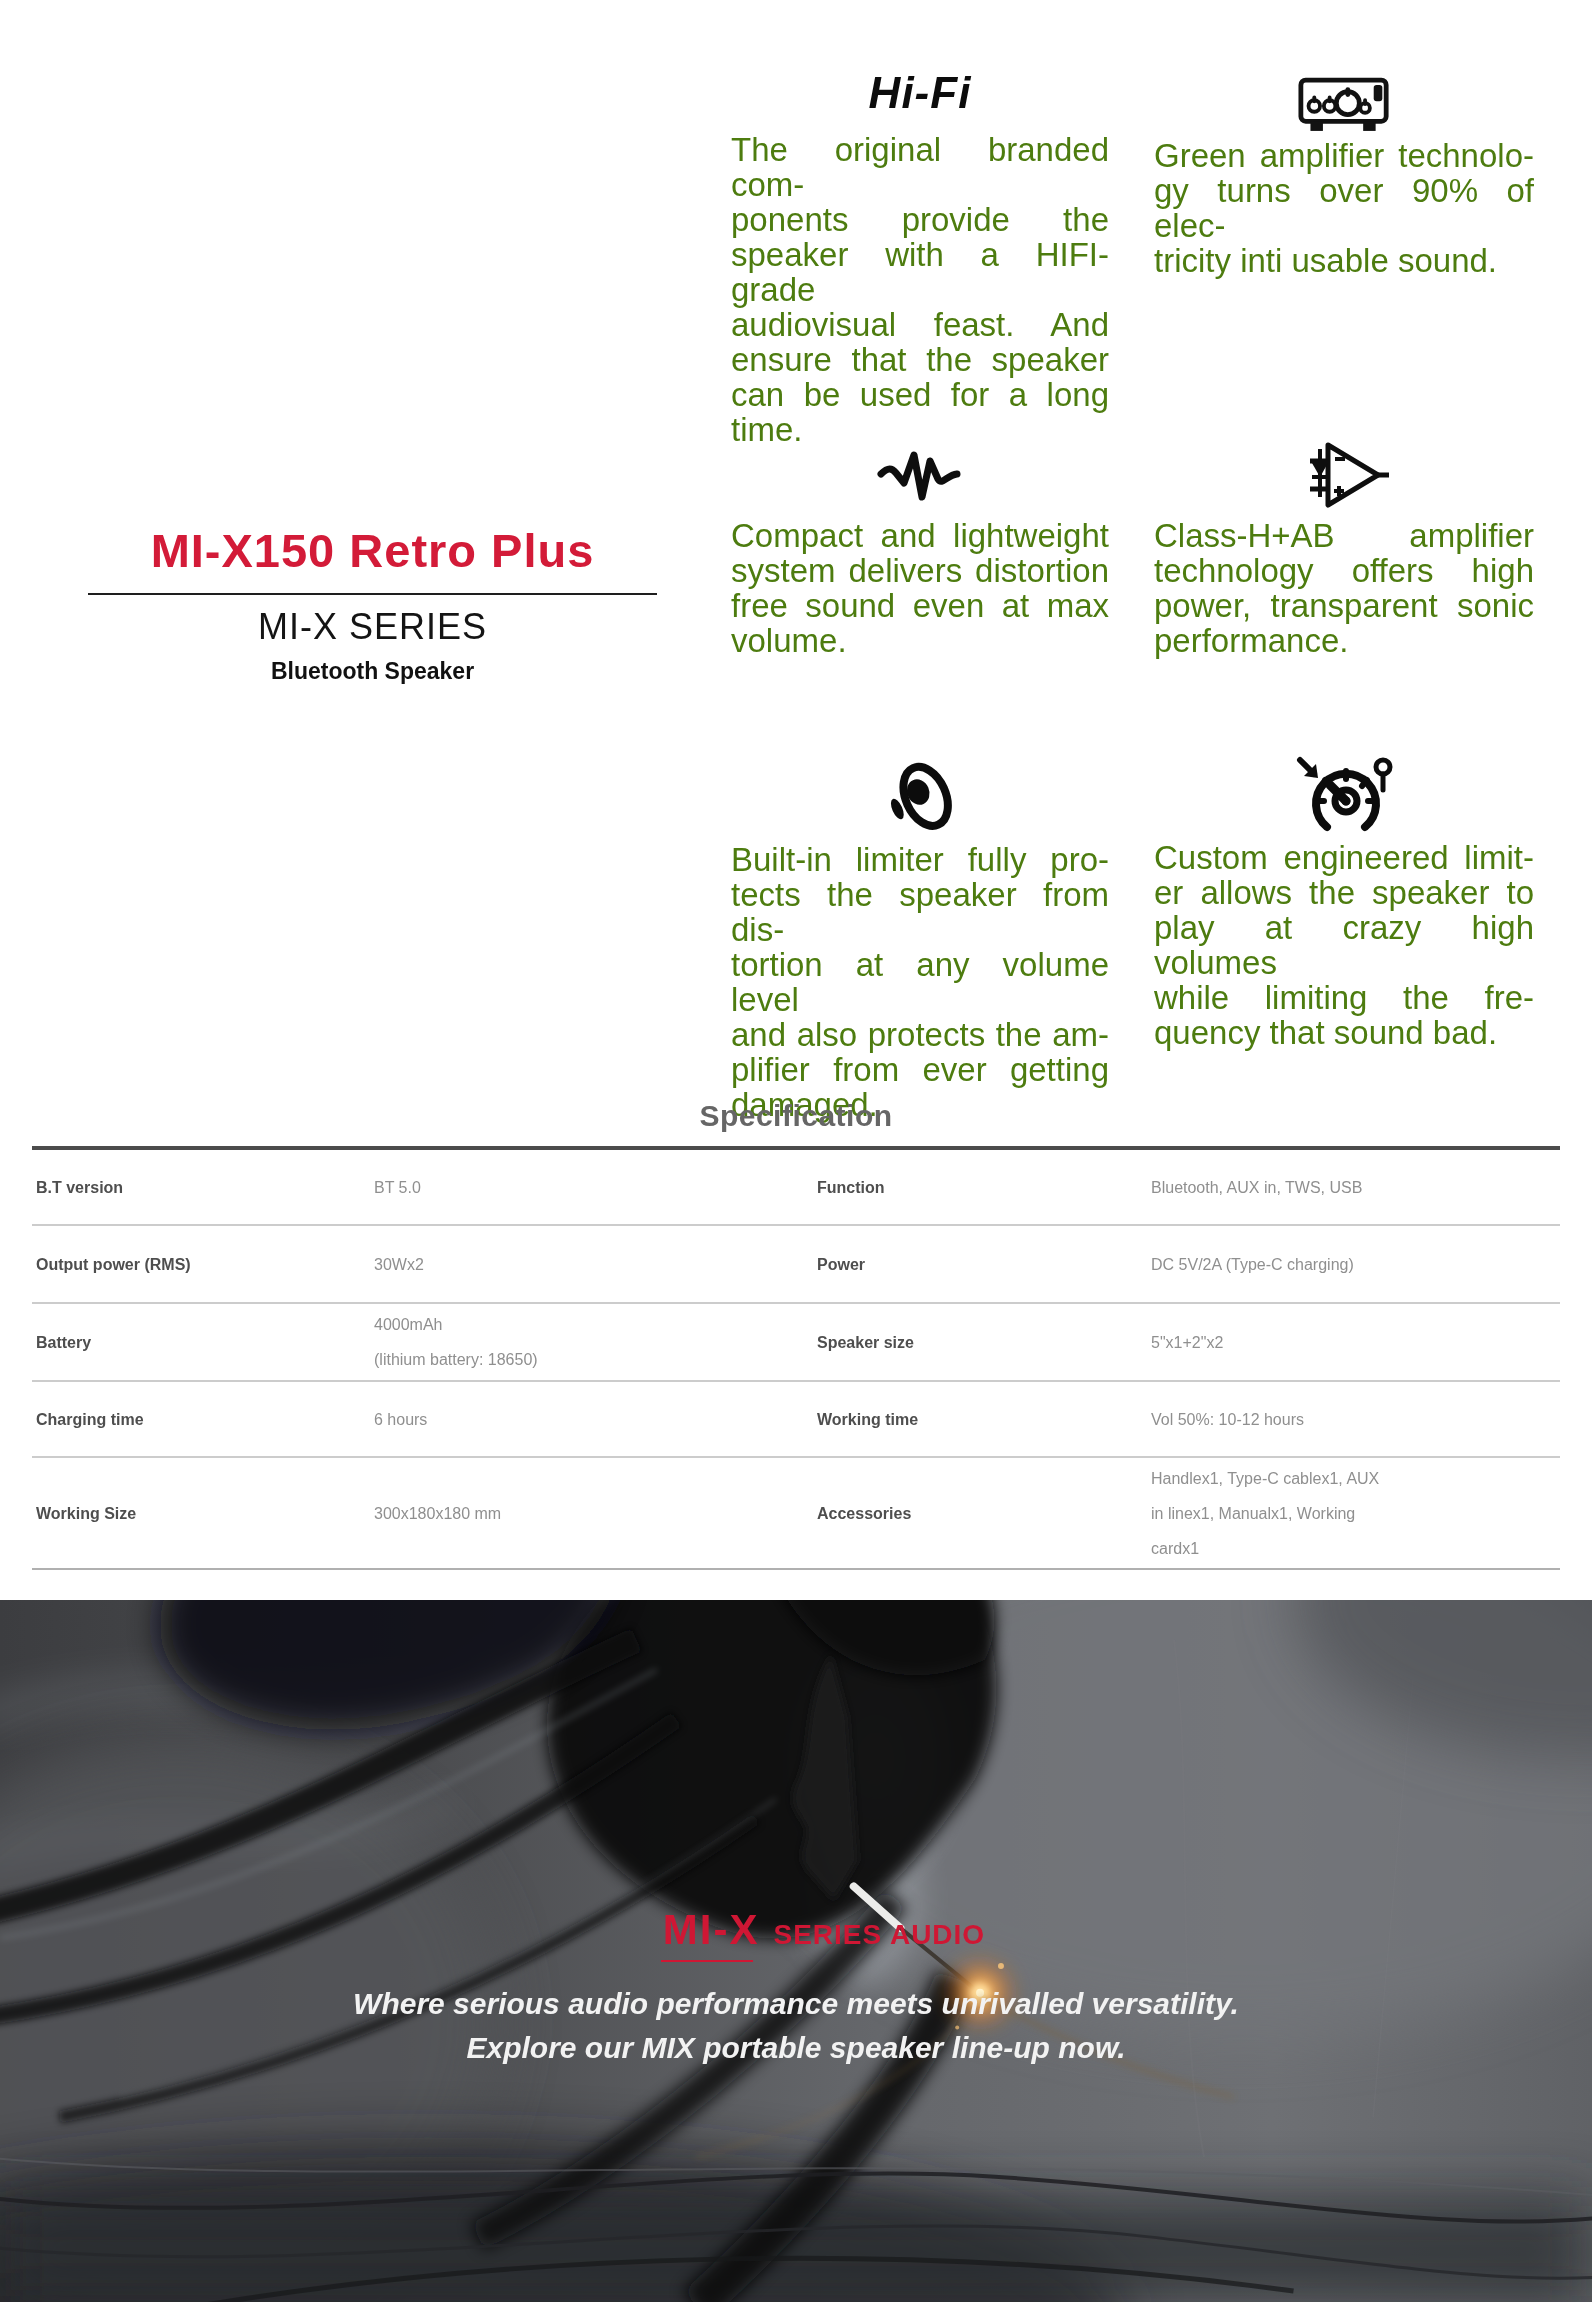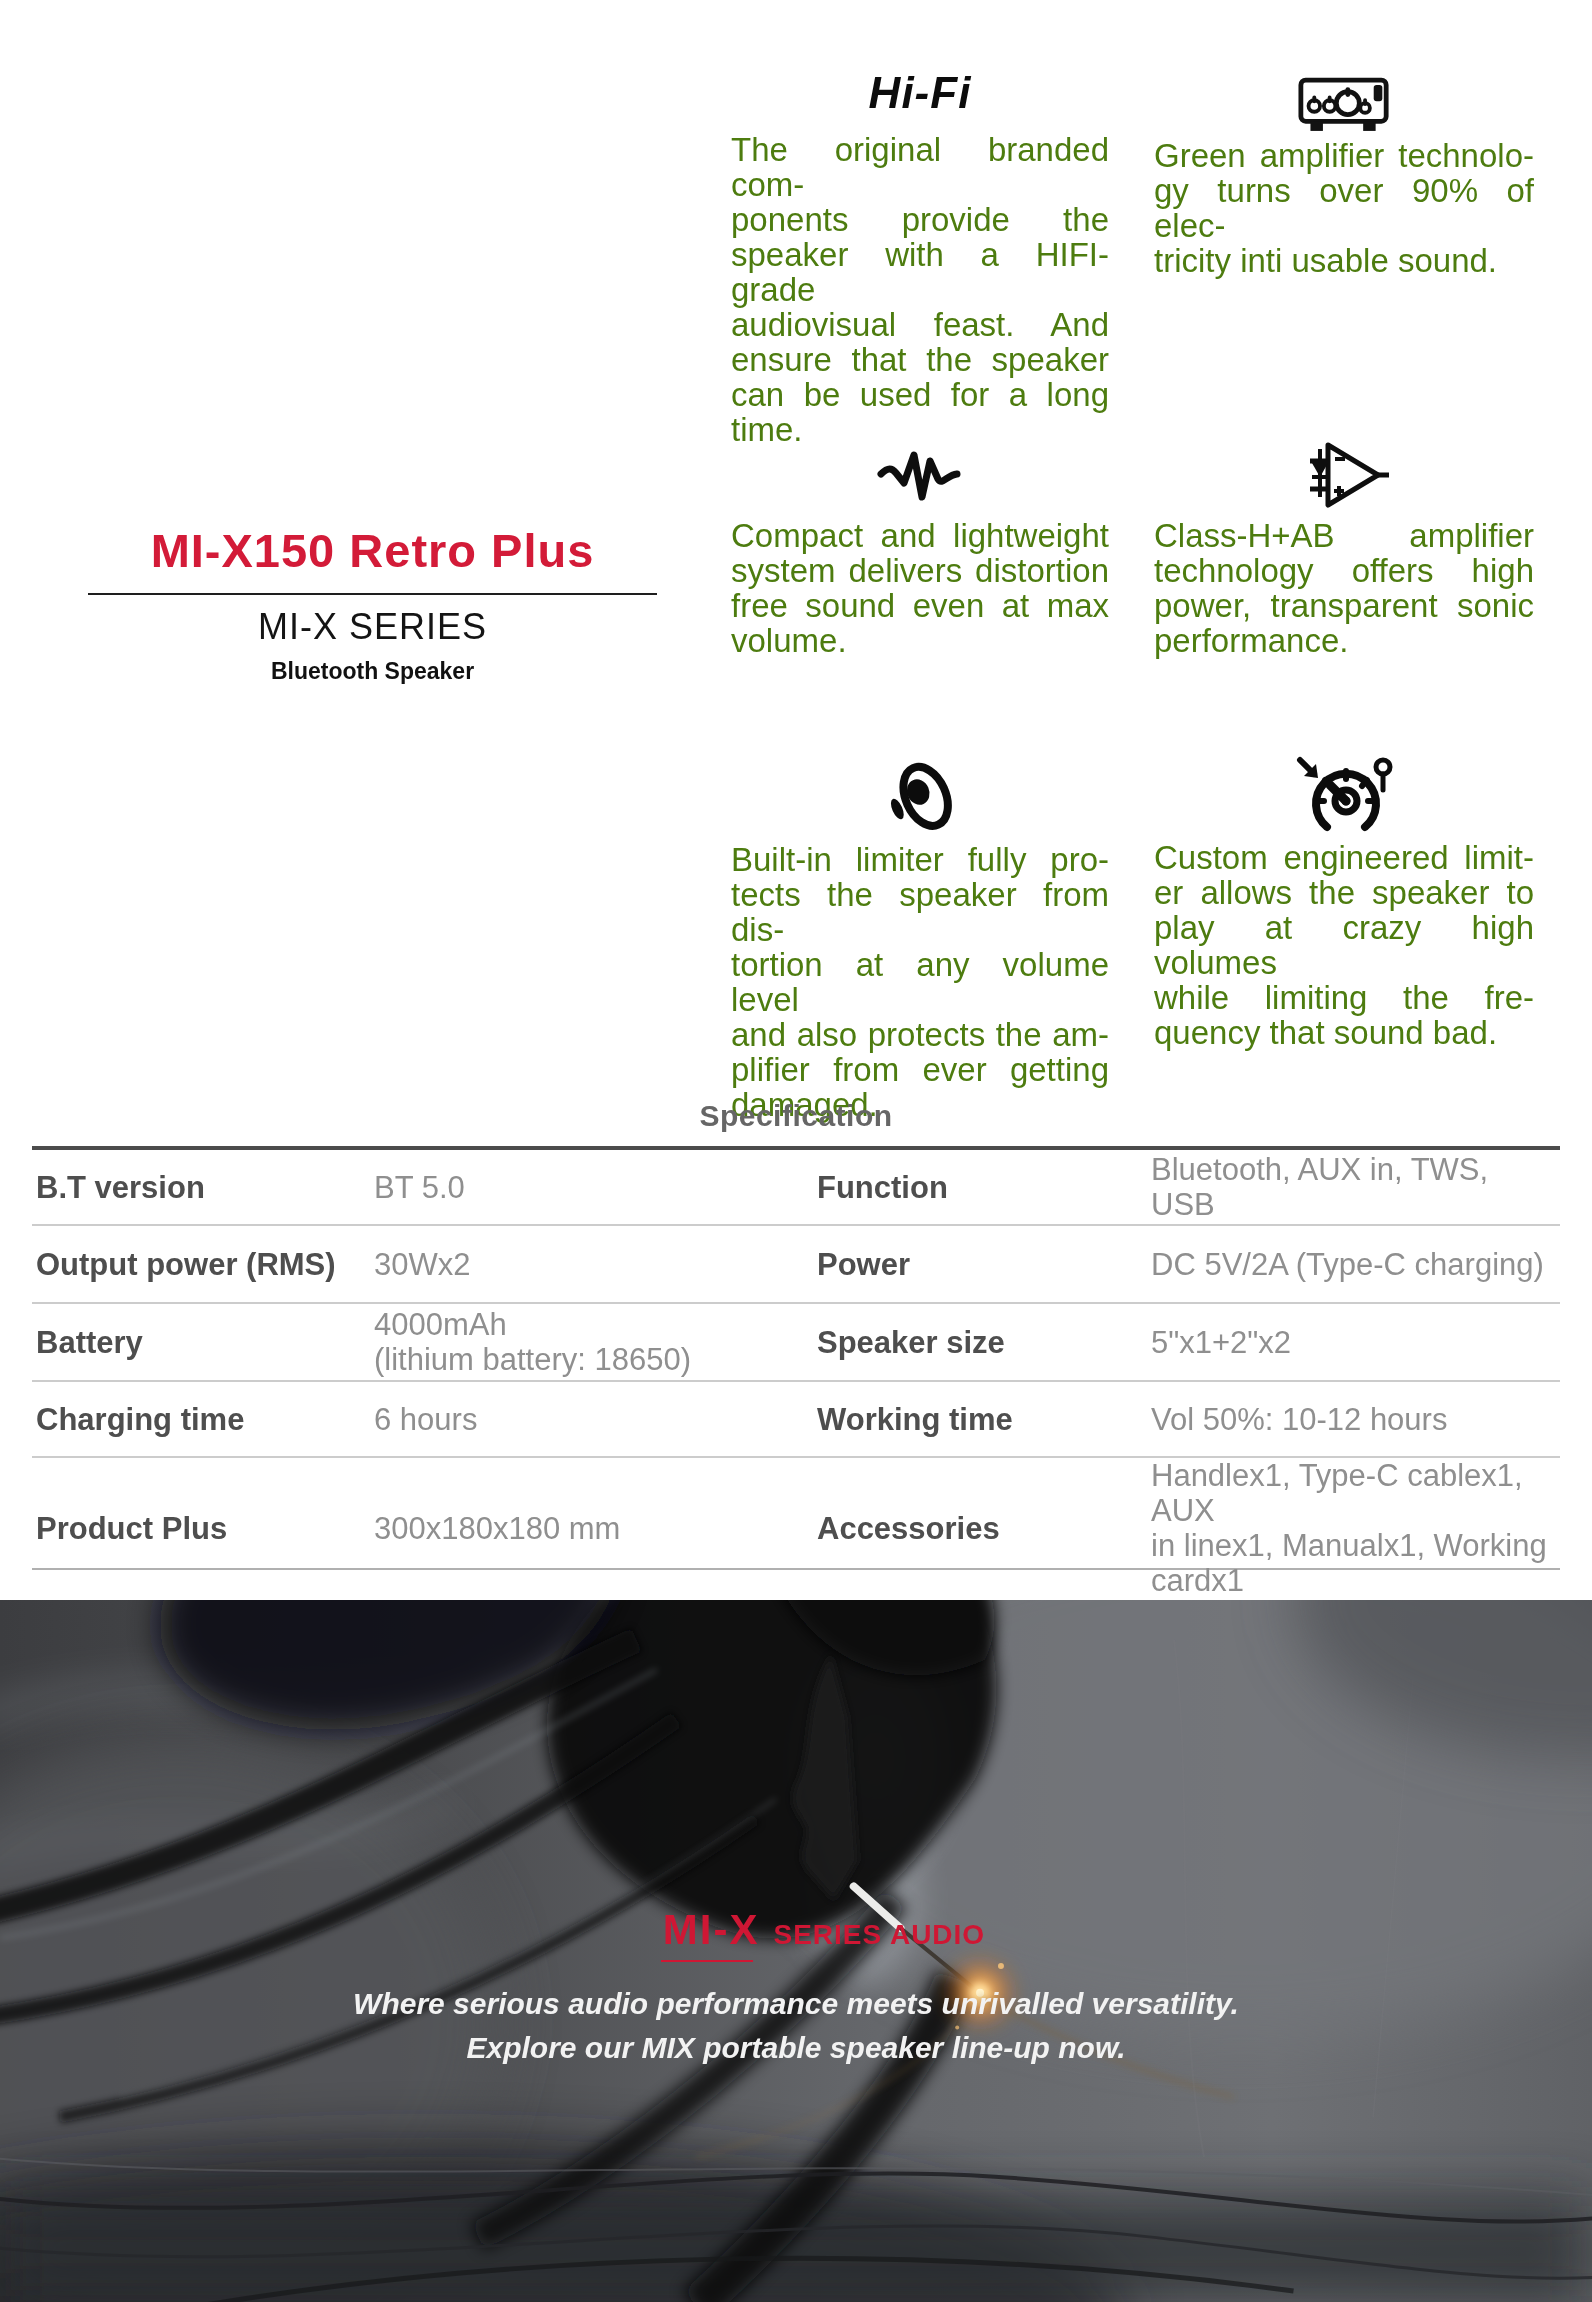--- a/index.html
+++ b/index.html
@@ -25,21 +25,21 @@
   .icon-svg{display:block;}
 
   
   .spec-title{position:absolute;left:0;top:1096px;width:1592px;text-align:center;
               font-size:30px;line-height:40px;font-weight:700;color:#666;letter-spacing:0.5px;}
   .spec-table{position:absolute;left:32px;top:1146px;width:1528px;border-top:4px solid #4c4c4c;}
   .spec-row{display:grid;grid-template-columns:342px 439px 338px 409px;align-items:center;
             border-bottom:2px solid #cccccc;}
   .spec-row.last{border-bottom:2px solid #b0b0b0;}
   .r1{height:74px;} .r2{height:76px;} .r3{height:76px;} .r4{height:74px;} .r5{height:110px;}
-  .cell{font-size:31px;line-height:35px;}
+  .cell{font-size:16px;line-height:35px;}
   .lab{font-weight:700;color:#4e4e4e;padding-left:4px;}
   .val{font-weight:400;color:#8f8f8f;white-space:pre-line;}
 
   
   .hero{position:absolute;left:0;top:1600px;width:1592px;height:702px;background:#46474a;}
   .hero svg{position:absolute;left:0;top:0;}
   .hero-brand{position:absolute;left:0;top:1906px;width:1592px;text-align:center;white-space:nowrap;padding-left:28px;}
   .brand-main{font-size:42px;font-weight:700;color:#cf1734;letter-spacing:2px;}
   .brand-suffix{font-size:28px;font-weight:700;color:#cf1734;margin-left:14px;letter-spacing:1px;}
   .brand-underline{position:absolute;left:661px;top:1960px;width:92px;height:2px;background:#cf1734;}
@@ -202,21 +202,21 @@
       <div class="cell lab">Speaker size</div>
       <div class="cell val">5"x1+2"x2</div>
     </div>
     <div class="spec-row r4">
       <div class="cell lab">Charging time</div>
       <div class="cell val">6 hours</div>
       <div class="cell lab">Working time</div>
       <div class="cell val">Vol 50%: 10-12 hours</div>
     </div>
     <div class="spec-row r5 last">
-      <div class="cell lab">Product Plus</div>
+      <div class="cell lab">Working Size</div>
       <div class="cell val">300x180x180 mm</div>
       <div class="cell lab">Accessories</div>
       <div class="cell val">Handlex1, Type-C cablex1, AUX
 in linex1, Manualx1, Working
 cardx1</div>
     </div>
   </div>
 
   <div class="hero">
     <svg width="1592" height="702" viewBox="0 0 1600 706" preserveAspectRatio="none">

